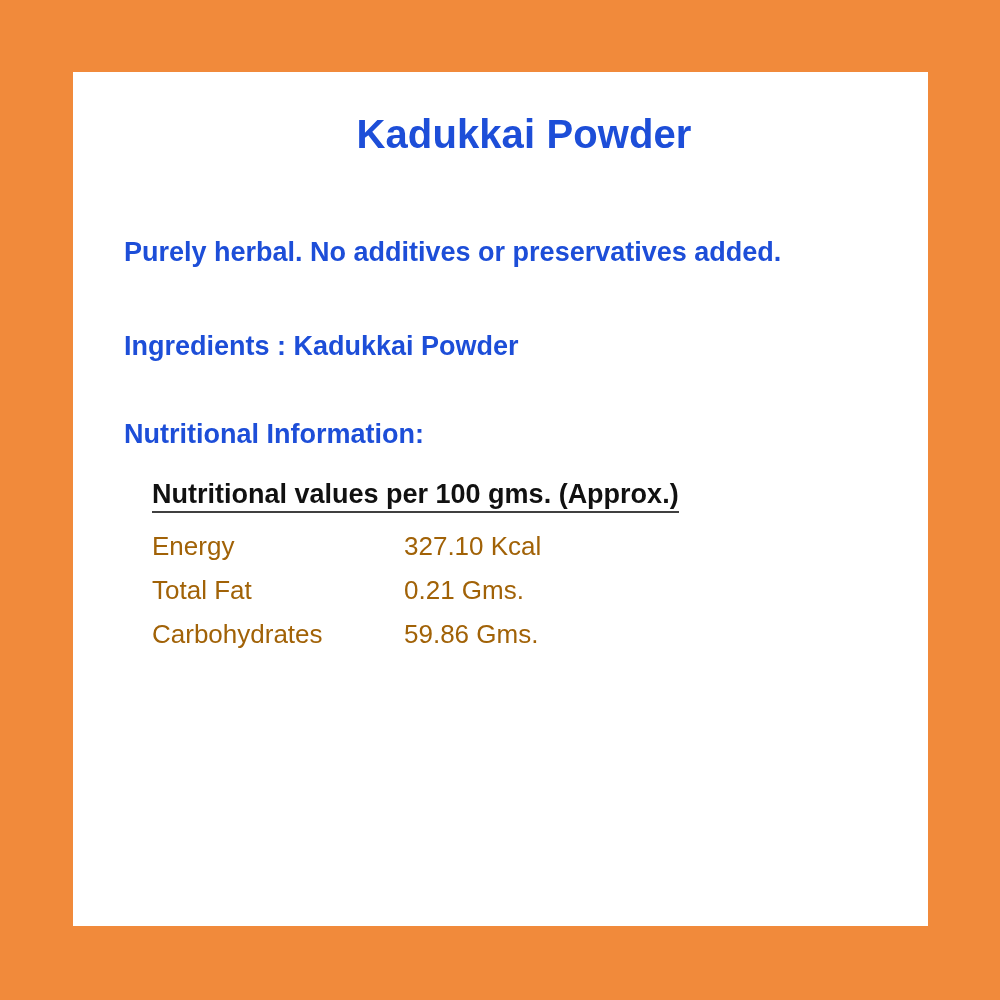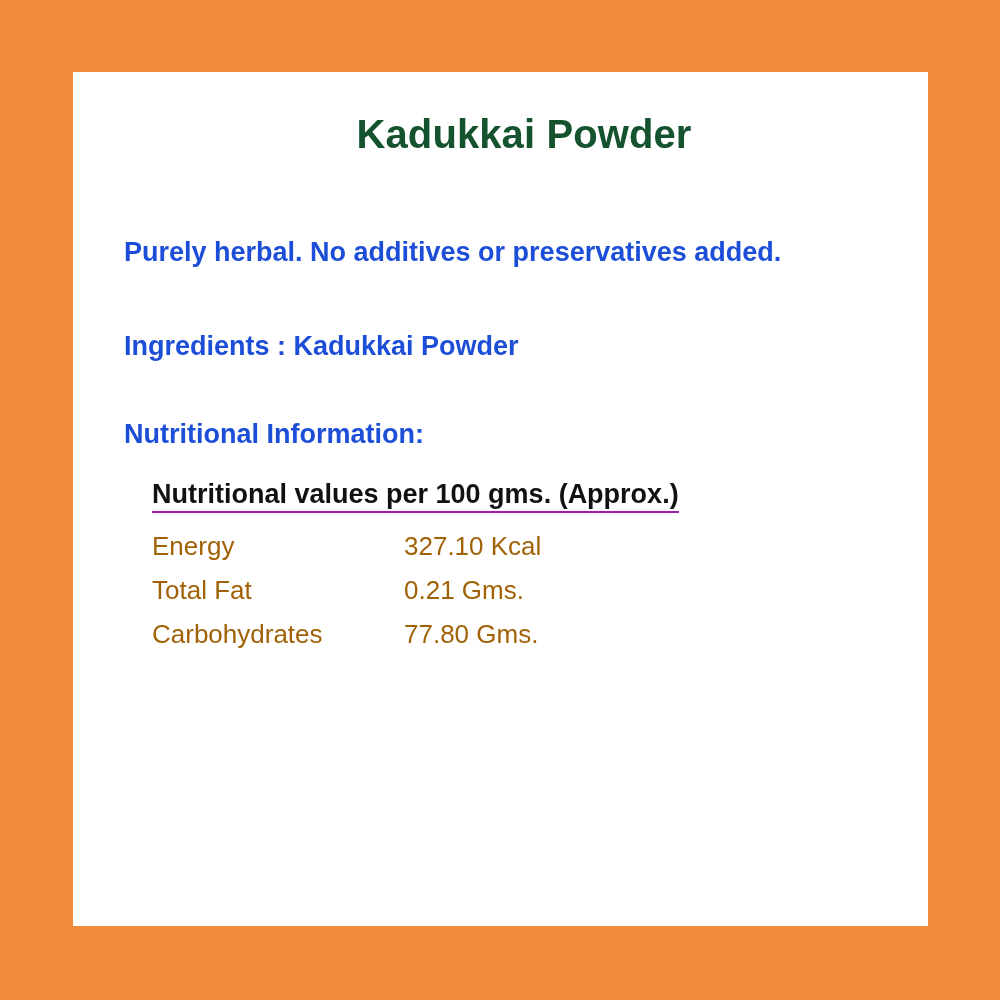--- a/index.html
+++ b/index.html
@@ -32,21 +32,21 @@
     box-sizing: border-box;
   }
   .product-title {
     position: absolute;
     left: 0;
     top: 40px;
     width: 902px;
     text-align: center;
     font-size: 40px;
     font-weight: 600;
-    color: #14532d;
+    color: #1d4ed8;
     letter-spacing: 0.1px;
     line-height: 1.1;
   }
   .body-text {
     position: absolute;
     left: 51px;
     font-size: 27px;
     font-weight: 600;
     color: #1d4ed8;
     white-space: nowrap;
@@ -67,21 +67,21 @@
     left: 79px;
     top: 406px;
     width: 700px;
   }
   .nutri-subheading {
     font-size: 27px;
     font-weight: 600;
     color: #111111;
     white-space: nowrap;
     display: inline-block;
-    border-bottom: 2px solid #a21caf;
+    border-bottom: 2px solid #404040;
     padding-bottom: 1px;
     line-height: 1.2;
   }
   .nutri-table {
     margin-top: 18px;
     border-collapse: collapse;
   }
   .nutri-table td {
     font-size: 26px;
     font-weight: 400;
@@ -124,21 +124,21 @@
           <tr>
             <td class="nutri-label">Energy</td>
             <td class="nutri-value">327.10 Kcal</td>
           </tr>
           <tr>
             <td class="nutri-label">Total Fat</td>
             <td class="nutri-value">0.21 Gms.</td>
           </tr>
           <tr>
             <td class="nutri-label">Carbohydrates</td>
-            <td class="nutri-value">77.80 Gms.</td>
+            <td class="nutri-value">59.86 Gms.</td>
           </tr>
         </tbody>
       </table>
     </div>
 
 
   </div>
 </div>
 
 </body></html>

